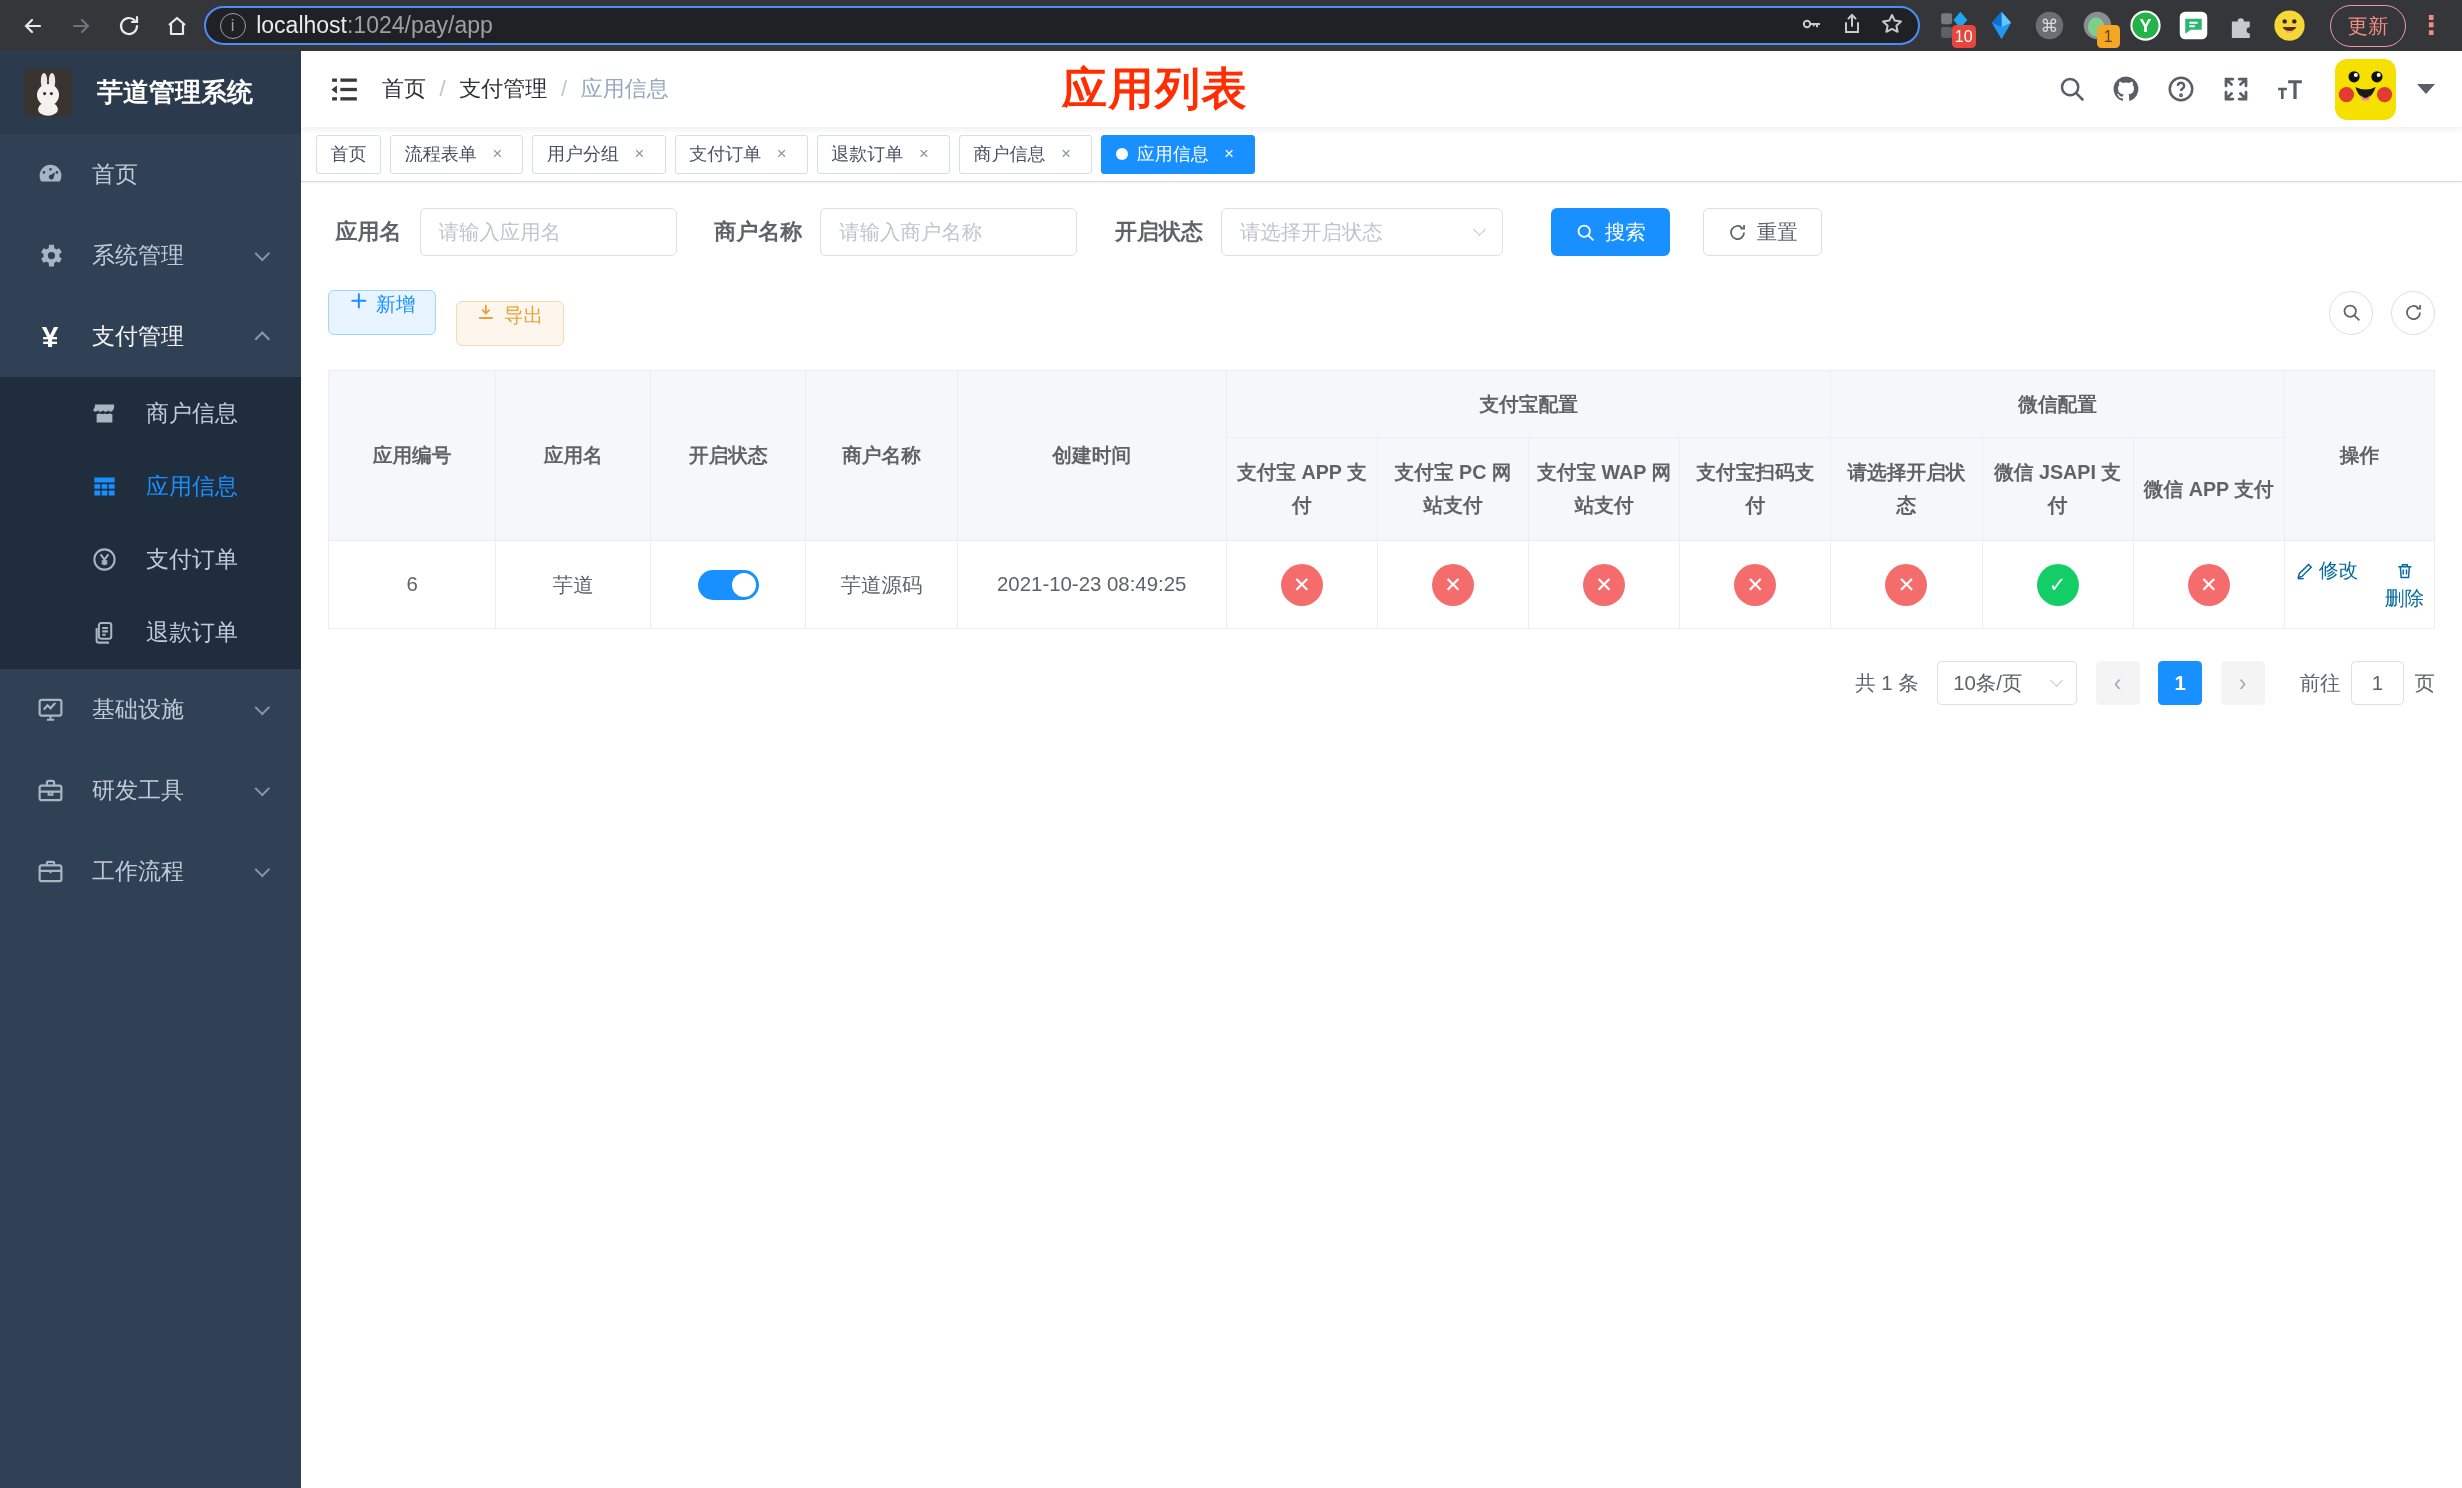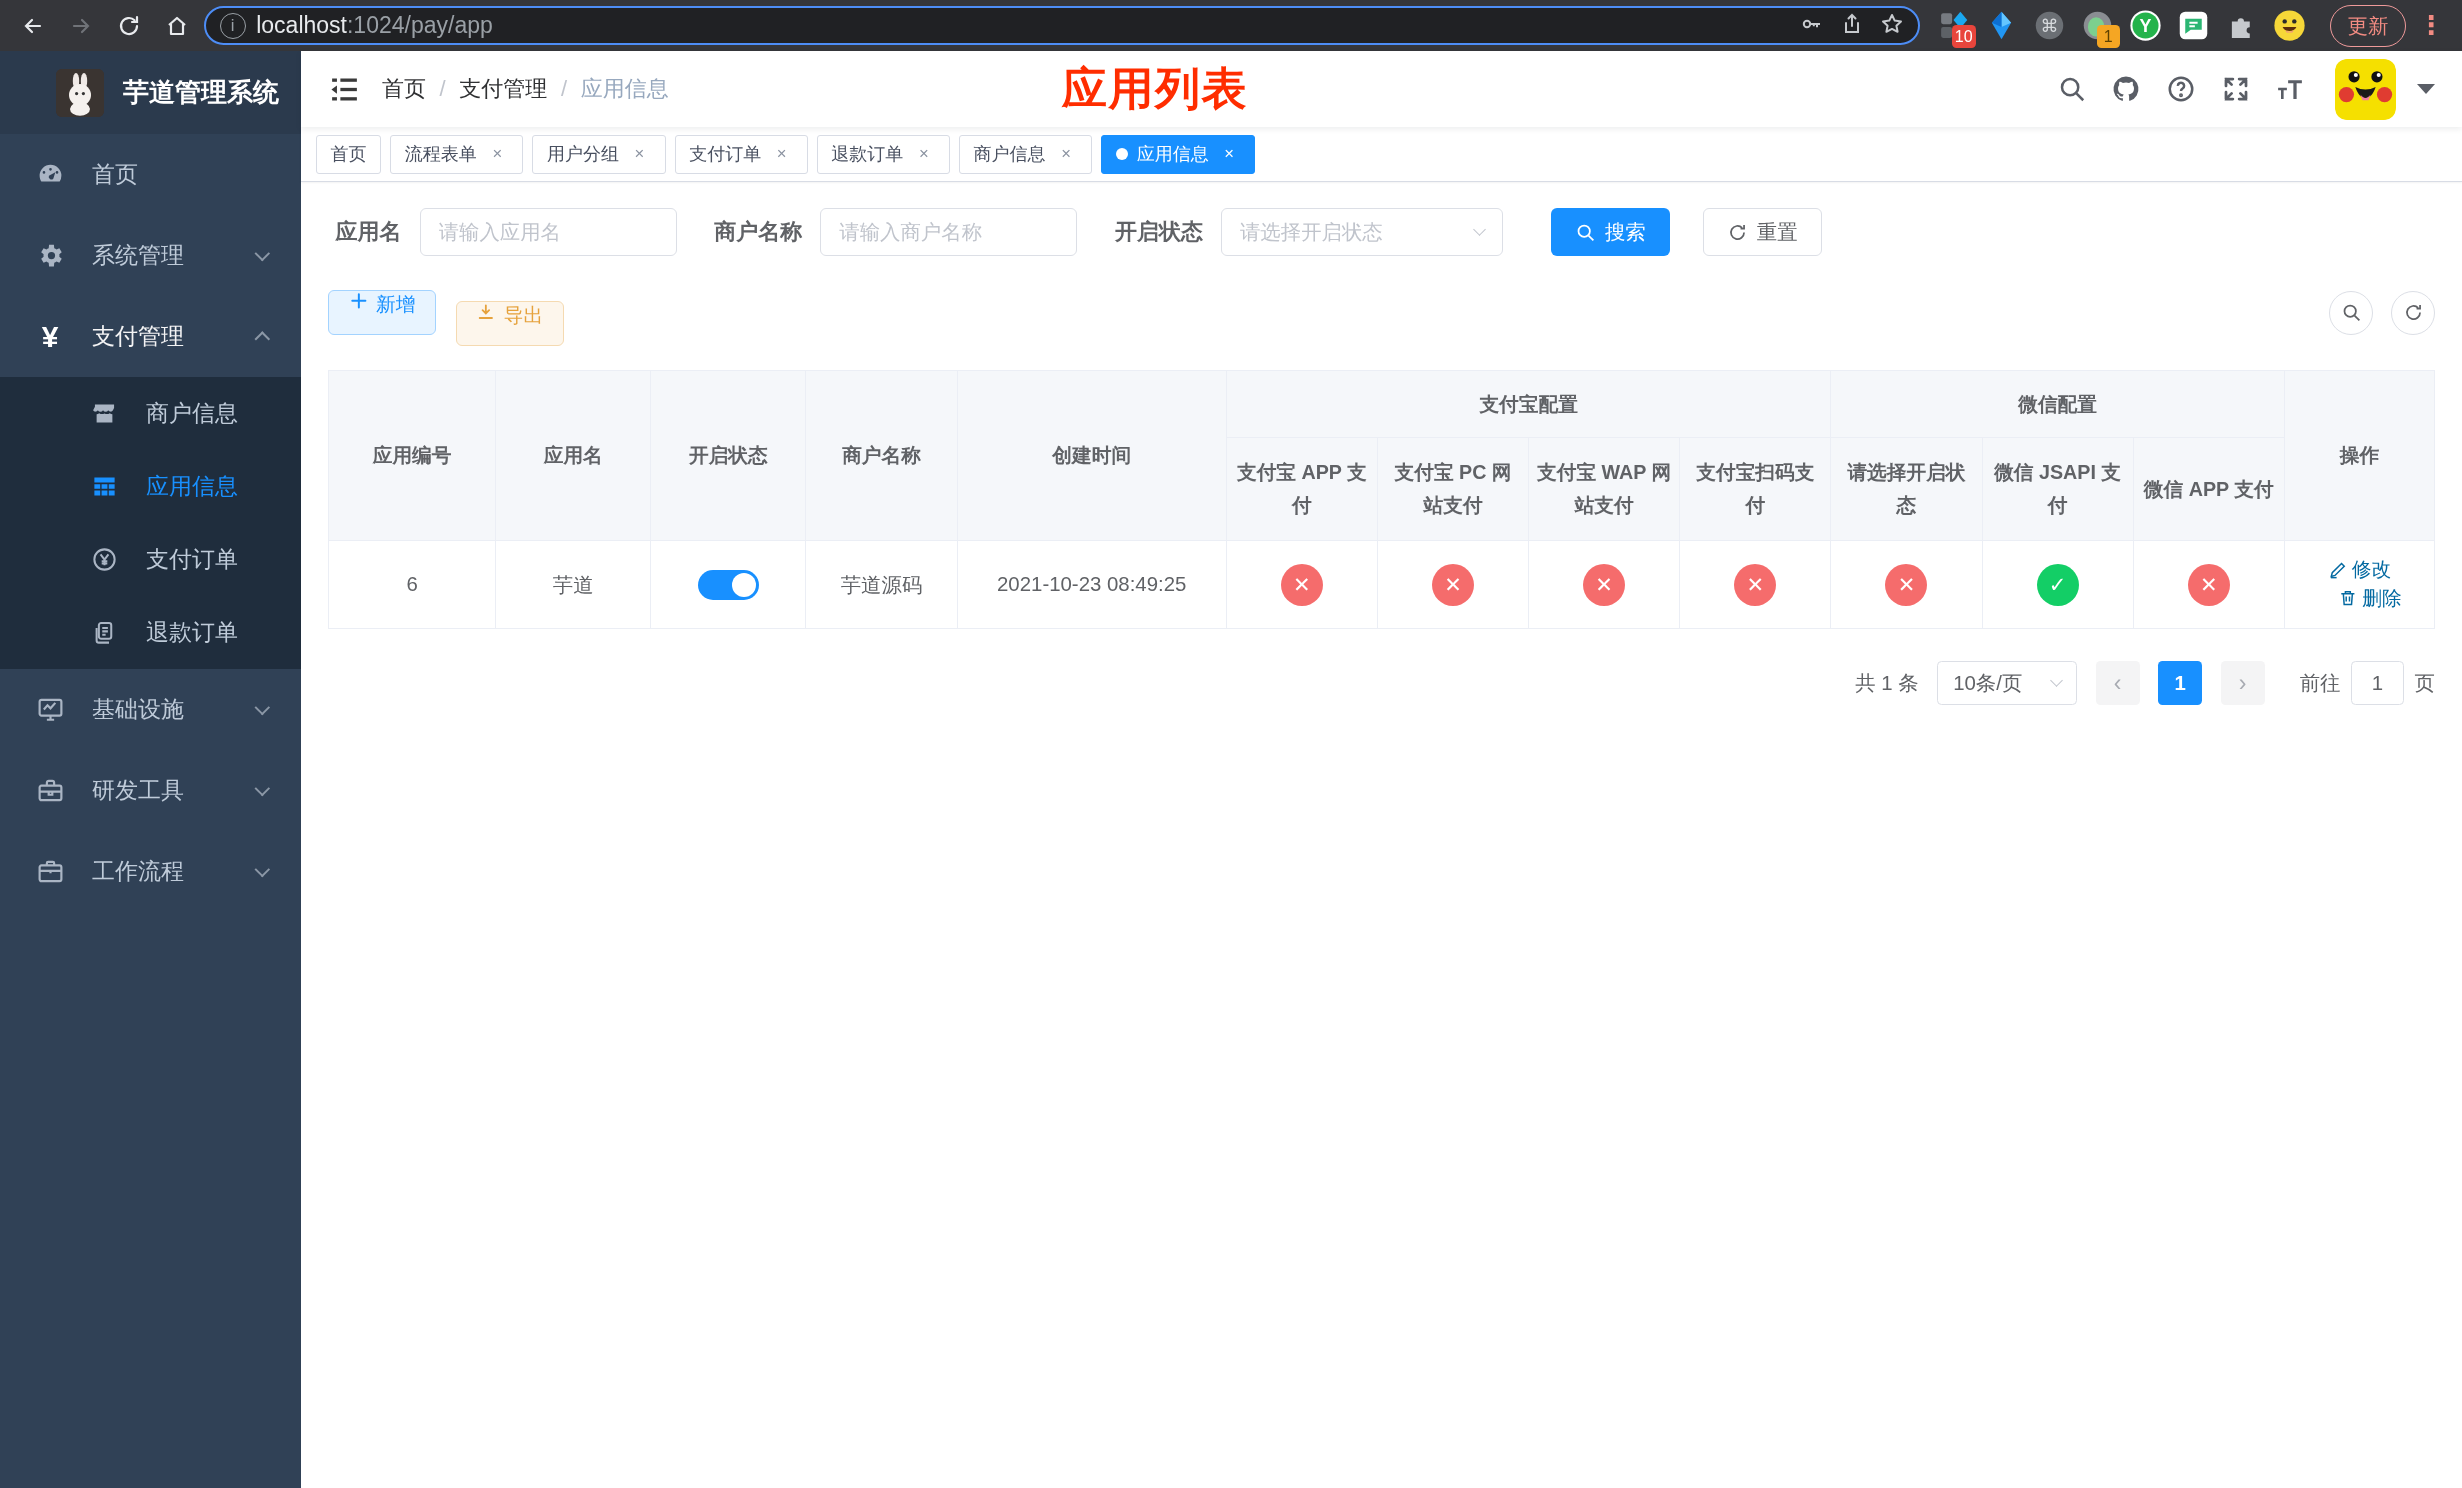--- a/index.html
+++ b/index.html
@@ -22,21 +22,21 @@
   .ext { position:relative; width:33px; height:33px; display:flex; align-items:center; justify-content:center; flex:0 0 auto; }
   .badge { position:absolute; bottom:-6px; right:-6px; min-width:23px; height:23px; border-radius:4.5px; font-size:16px; color:#fff; display:flex; align-items:center; justify-content:center; padding:0 3px; }
   .badge.red { background:#e8453c; }
   .badge.orange { background:#f5a623; color:#5f4200; }
   .update-btn { border:1.9px solid #ef9a9a; color:#f28b82; border-radius:756px; font-size:20.4px; padding:6px 16.7px; background:transparent; margin-left:7.6px; white-space:nowrap; }
   .kebab { color:#f28b82; font-size:26px; letter-spacing:0; padding:0 6px; font-weight:bold; }
 
   
   .app { display:flex; height:1437px; }
   .sidebar { width:301px; background:#304156; color:#bfcbd9; flex:0 0 auto; display:flex; flex-direction:column; }
-  .logo-row { height:83px; display:flex; align-items:center; padding-left:56px; gap:19px; background:#2b3a4d; }
+  .logo-row { height:83px; display:flex; align-items:center; padding-left:24px; gap:25px; background:#2b3a4d; }
   .logo-img { width:48px; height:48px; border-radius:6px; background:#3c3330; flex:0 0 auto; }
   .logo-title { color:#fff; font-size:26px; font-weight:bold; white-space:nowrap; }
   .menu { flex:1; overflow:hidden; }
   .menu-item { height:81px; display:flex; align-items:center; padding:0 33px 0 35px; gap:27px; font-size:23px; color:#bfcbd9; cursor:pointer; }
   .menu-item .mi-ic { width:30px; height:30px; display:flex; align-items:center; justify-content:center; color:#aab5c4; flex:0 0 auto; }
   .menu-item .mi-ic svg { width:29px; height:29px; }
   .menu-item .mi-label { flex:1; }
   .menu-item.parent-active { color:#f4f4f5; }
   .chev { width:10.6px; height:10.6px; border:solid #8b97a6; border-width:0 2.3px 2.3px 0; display:inline-block; flex:0 0 auto; }
   .chev.down { transform:rotate(45deg); margin-top:-4.5px; }
@@ -105,21 +105,21 @@
   .grid .s-row th { height:103px; }
   .grid tbody td { height:88px; background:#fff; font-size:20.4px; }
   .switch { width:61px; height:30px; border-radius:15px; background:#c0ccda; display:inline-block; position:relative; cursor:pointer; vertical-align:middle; }
   .switch.on { background:#1890ff; }
   .switch::after { content:""; position:absolute; top:3px; left:3px; width:24px; height:24px; border-radius:50%; background:#fff; }
   .switch.on::after { left:auto; right:3px; }
   .status-circle { width:42px; height:42px; border-radius:50%; display:inline-flex; align-items:center; justify-content:center; color:#fff; font-size:21px; line-height:1; }
   .status-circle.off { background:#f56c6c; }
   .status-circle.on { background:#13ce66; }
   .op-link { color:#0369a1; font-size:19.7px; display:inline-flex; align-items:center; gap:4.5px; cursor:pointer; }
-  .op-link + .op-link { margin-left:21px; }
+  .op-link + .op-link { margin-left:21px;flex-direction:column; }
   .op-link svg { width:19.7px; height:19.7px; }
 
   
   .pagination { margin-top:32px; display:flex; align-items:center; justify-content:flex-end; gap:14px; font-size:20.4px; color:#606266; width:2107px; }
   .pg-total { font-weight:500; margin-right:4.5px; }
   .pg-size { width:140px; height:44px; border:0.8px solid #dcdfe6; border-radius:4.5px; display:flex; align-items:center; justify-content:space-between; padding:0 15px; cursor:pointer; }
   .pg-btn { width:44px; height:44px; border-radius:4.5px; background:#f4f4f5; color:#a8abb2; display:flex; align-items:center; justify-content:center; font-size:23px; cursor:pointer; margin-left:4.5px; }
   .pg-page { width:44px; height:44px; border-radius:4.5px; background:#1890ff; color:#fff; display:flex; align-items:center; justify-content:center; font-weight:700; cursor:pointer; margin-left:4.5px; }
   .pg-goto { display:flex; align-items:center; gap:10.6px; margin-left:21px; }
   .pg-goto input { width:53px; height:44px; border:0.8px solid #dcdfe6; border-radius:4.5px; text-align:center; font-size:20.4px; color:#606266; }

